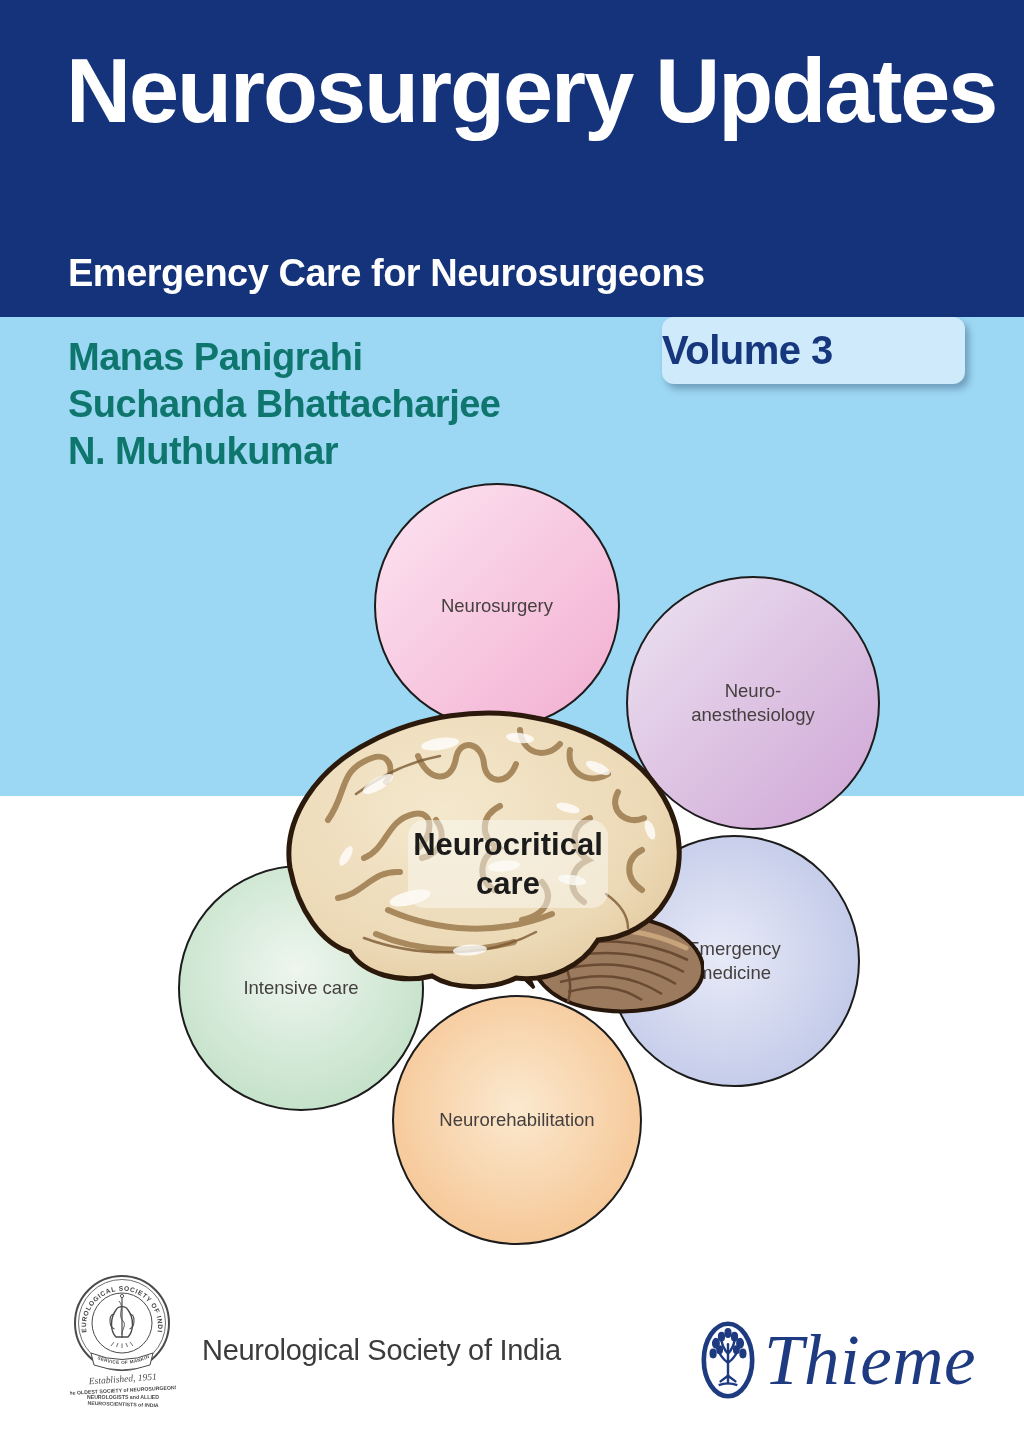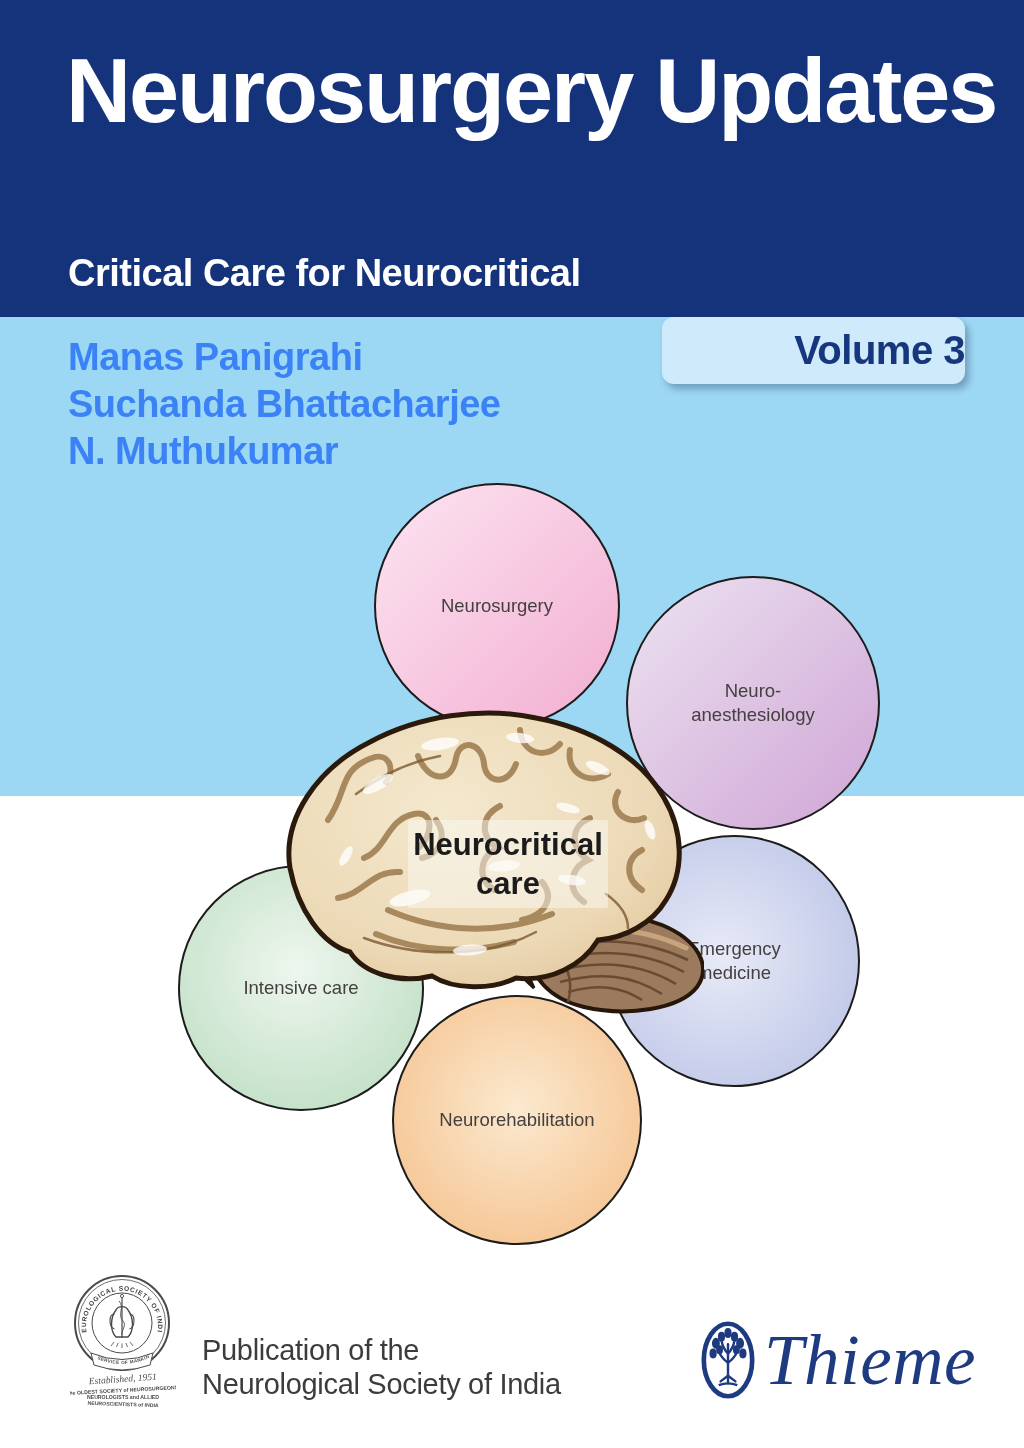--- a/index.html
+++ b/index.html
@@ -17,27 +17,27 @@
     position:absolute;left:66px;top:42px;width:940px;
     color:#ffffff;font-size:90px;font-weight:bold;letter-spacing:-2px;line-height:1.1;
     white-space:nowrap;
   }
   .subtitle{
     position:absolute;left:68px;top:252px;
     color:#ffffff;font-size:38px;font-weight:bold;letter-spacing:-0.5px;white-space:nowrap;
   }
   .authors{
     position:absolute;left:68px;top:334px;
-    color:#3b82f6;font-size:38px;font-weight:bold;line-height:47px;letter-spacing:-0.5px;
+    color:#0f766e;font-size:38px;font-weight:bold;line-height:47px;letter-spacing:-0.5px;
   }
   .volume-badge{
     position:absolute;left:662px;top:317px;width:303px;height:67px;
     background:#cfeafa;border-radius:12px;
     box-shadow:4px 5px 7px rgba(30,50,80,0.35);
-    display:flex;align-items:center;justify-content:flex-end;
+    display:flex;align-items:center;justify-content:flex-start;
     color:#16377d;font-size:40px;font-weight:bold;letter-spacing:-0.5px;
   }
   
   .circle{
     position:absolute;border-radius:50%;border:2.5px solid #1c1c1c;
     display:flex;align-items:center;justify-content:center;text-align:center;
     color:#45403f;font-size:18.5px;line-height:24px;z-index:1;box-sizing:border-box;
   }
   .c-neurosurgery{left:374px;top:483px;width:246px;height:246px;
     background:linear-gradient(135deg,#fbdcec 15%,#f3b3d4 90%);}
@@ -48,21 +48,21 @@
   .c-intensive{left:178px;top:865px;width:246px;height:246px;
     background:radial-gradient(circle at 48% 42%,#eef6ee 0%,#bfdfc5 85%);}
   .c-emergency{left:608px;top:835px;width:252px;height:252px;
     background:radial-gradient(circle at 45% 48%,#e7eaf7 0%,#bec6e7 85%);}
   .c-neurorehab{left:392px;top:995px;width:250px;height:250px;
     background:radial-gradient(circle at 50% 45%,#fbe9cf 0%,#f5c28e 88%);justify-content:center;}
   
   .brain-wrap{position:absolute;left:268px;top:698px;width:436px;height:326px;z-index:2;}
   .center-label{
     position:absolute;left:408px;top:820px;width:200px;height:88px;z-index:3;
-    background:rgba(250,250,244,0.5);border-radius:2px;
+    background:rgba(250,250,244,0.5);border-radius:16px;
     display:flex;flex-direction:column;align-items:center;justify-content:center;
     color:#1b1b1b;font-size:31px;font-weight:bold;line-height:39px;text-align:center;
   }
   
   .seal-wrap{position:absolute;left:70px;top:1274px;width:106px;height:140px;}
   .pub-note{
     position:absolute;left:202px;top:1333px;
     color:#3c3c3c;font-size:29px;line-height:34px;letter-spacing:-0.3px;
   }
   .thieme{position:absolute;left:700px;top:1318px;height:84px;display:flex;align-items:center;}
@@ -73,21 +73,21 @@
 </style>
 </head>
 <body>
 
 <div class="page">
 
   <div class="band-navy"></div>
   <div class="band-sky"></div>
 
   <div class="title">Neurosurgery Updates</div>
-  <div class="subtitle">Critical Care for Neurocritical</div>
+  <div class="subtitle">Emergency Care for Neurosurgeons</div>
 
   <div class="authors">
     <div>Manas Panigrahi</div>
     <div>Suchanda Bhattacharjee</div>
     <div>N. Muthukumar</div>
   </div>
 
   <div class="volume-badge">
     <span>Volume 3</span>
   </div>
@@ -217,21 +217,20 @@
       </text>
 
       <text x="53" y="108" text-anchor="middle" font-size="9.5" fill="#4f4f4f" font-family="Liberation Serif, serif" font-style="italic" transform="rotate(-4 53 108)">Established, 1951</text>
       <text x="53" y="118" text-anchor="middle" font-size="5.2" font-weight="bold" fill="#4a4a4a" font-family="Liberation Sans, sans-serif" transform="rotate(-3 53 118)">The OLDEST SOCIETY of NEUROSURGEONS,</text>
       <text x="53" y="125" text-anchor="middle" font-size="5.2" font-weight="bold" fill="#4a4a4a" font-family="Liberation Sans, sans-serif">NEUROLOGISTS and ALLIED</text>
       <text x="53" y="132" text-anchor="middle" font-size="5.2" font-weight="bold" fill="#4a4a4a" font-family="Liberation Sans, sans-serif" transform="rotate(2 53 132)">NEUROSCIENTISTS of INDIA</text>
     </svg>
   </div>
 
   <div class="pub-note">
-    <div>Publication of the</div>
     <div>Neurological Society of India</div>
   </div>
 
   <div class="thieme">
     <svg viewBox="0 0 60 86" width="56" height="80">
       <ellipse cx="30" cy="43" rx="26" ry="39" fill="none" stroke="#1e3a80" stroke-width="5"></ellipse>
       <g stroke="#1e3a80" stroke-width="2.6" fill="#1e3a80" stroke-linecap="round">
         <path d="M 30 68 L 30 26" fill="none"></path>
         <path d="M 30 60 L 22 66 M 30 60 L 38 66" fill="none"></path>
         <path d="M 30 46 C 24 42 20 36 18 28" fill="none"></path>

